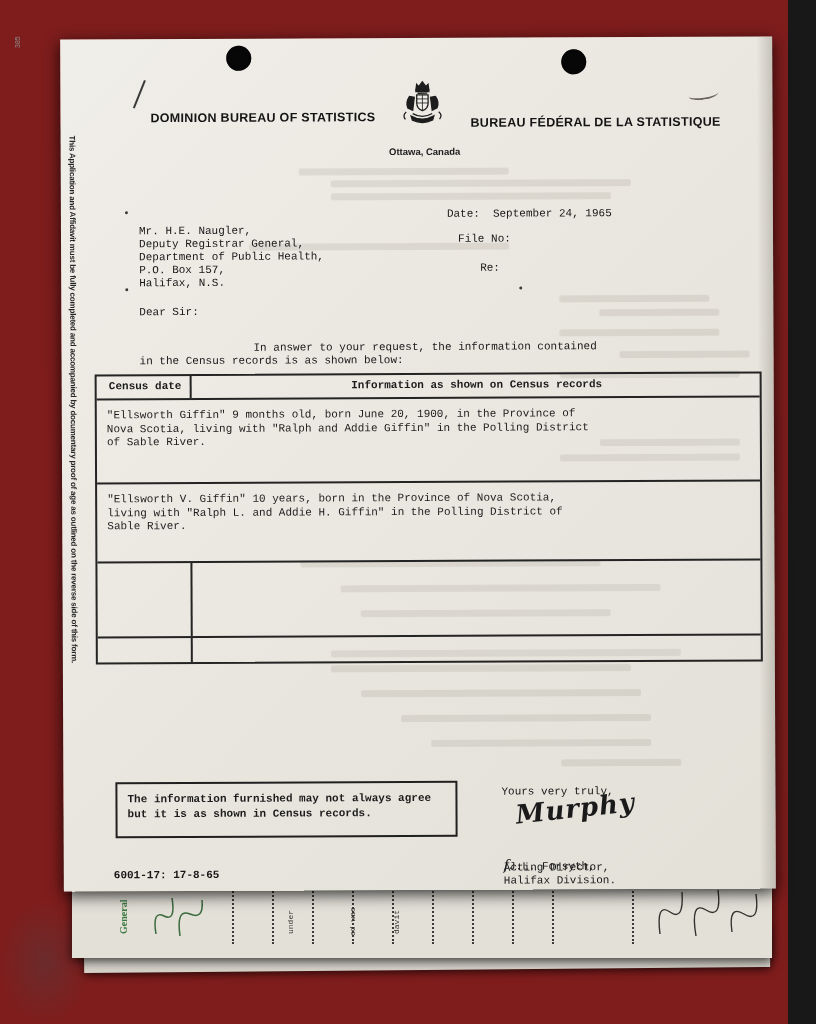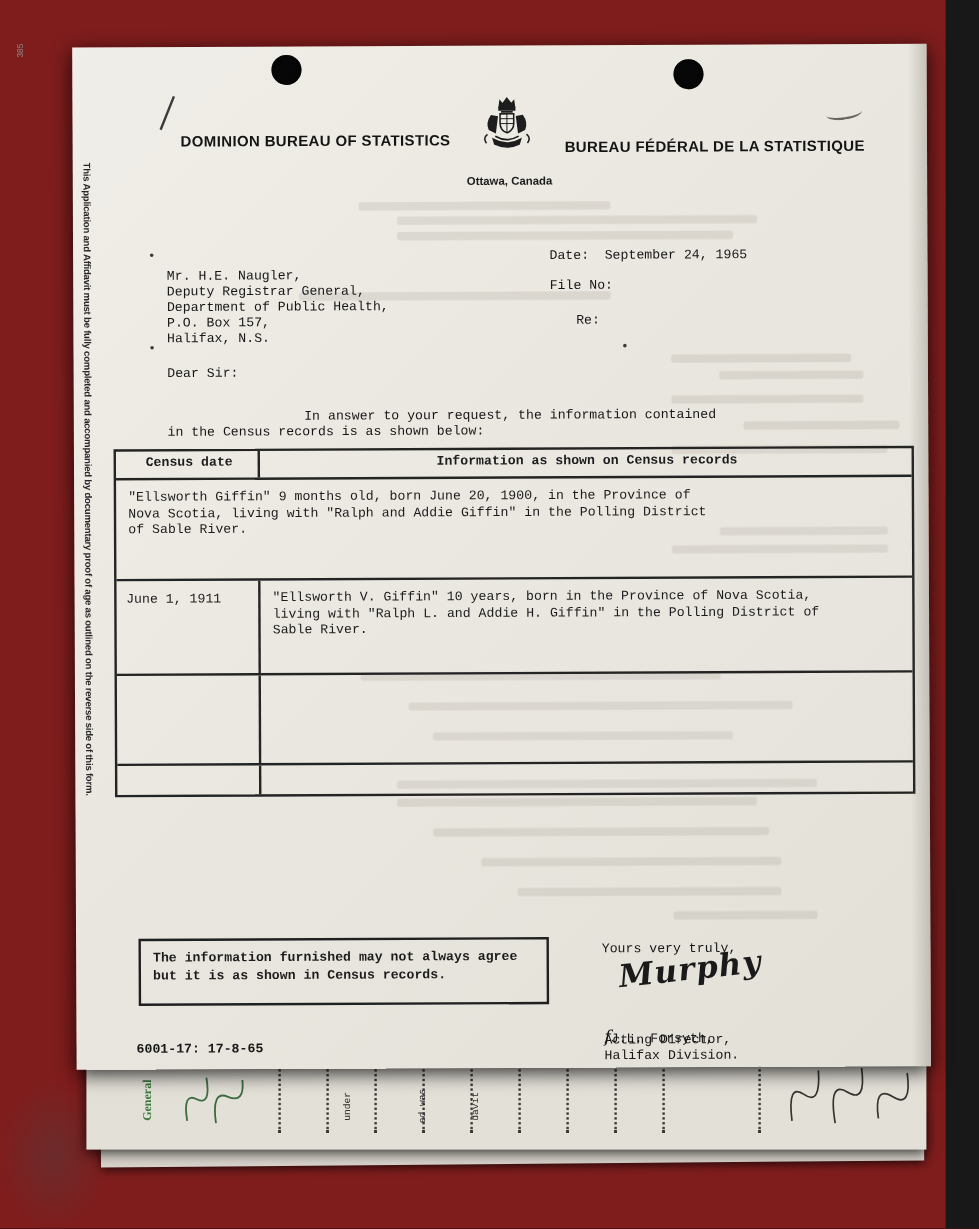--- a/index.html
+++ b/index.html
@@ -41,21 +41,21 @@
   
   .tw{position:absolute;font-size:11px;line-height:13px;white-space:nowrap;color:#161616;}
   .lbl{display:inline-block;width:46px;}
   .re-row{display:flex;}
   .re-lbl{display:inline-block;width:64px;}
 
   
   .ctable{position:absolute;left:33px;top:335px;width:663px;border:2px solid #242424;background:rgba(255,255,255,.06);}
   .trow{display:flex;border-bottom:2px solid #242424;}
   .trow:last-child{border-bottom:none;}
-  .c-date{width:120px;border-right:2px solid #242424;font-size:11px;padding:10px 4px 0 8px;box-sizing:border-box;}
+  .c-date{width:95px;border-right:2px solid #242424;font-size:11px;padding:10px 4px 0 8px;box-sizing:border-box;}
   .c-info{flex:1;font-size:11px;line-height:13.5px;padding:9px 8px 0 10px;white-space:pre-line;box-sizing:border-box;}
   .thead .c-date,.thead .c-info{font-weight:bold;text-align:center;padding-top:4px;white-space:nowrap;}
   .h-r1{height:22px;} .h-r2{height:82px;} .h-r3{height:77px;} .h-r4{height:73px;} .h-r5{height:24px;}
 
   
   .note-box{position:absolute;left:52px;top:743px;width:342px;height:56px;border:2px solid #202020;
             box-sizing:border-box;padding:8px 10px;font-size:11px;line-height:15px;font-weight:bold;white-space:nowrap;}
   .signature{position:absolute;left:452px;top:756px;font-family:"DejaVu Serif",serif;font-style:italic;
              font-weight:bold;font-size:26px;color:#1a1a1a;transform:rotate(-6deg);letter-spacing:1px;}
   .per{font-family:"DejaVu Serif",serif;font-style:italic;font-size:14px;}
@@ -155,21 +155,21 @@
           <path d="M25 22 h14 v10 q0 7 -7 9.5 q-7 -2.5 -7 -9.5 z" fill="#efede7"></path>
           <path d="M25 27 h14 M25 32 h14 M32 22 v19" stroke-width="1"></path>
           <path d="M20 45 q12 7 24 0"></path>
           <path d="M18 48 q14 8 28 0 l-1.5 5 q-12.5 6 -25 0 z" fill="#1d1d1d"></path>
           <path d="M12 43 q-5 4 -1 9 M52 43 q5 4 1 9"></path>
         </g>
       </svg>
     </div>
     <div class="place">Ottawa, Canada</div>
 
-    <div class="tw" style="left:397px;top:170px;">
+    <div class="tw" style="left:386px;top:170px;">
       <span class="lbl">Date:</span><span>September 24, 1965</span>
     </div>
     <div class="tw" style="left:397px;top:195px;">File No:</div>
     <div class="tw re-row" style="left:419px;top:224px;">
       <span class="re-lbl">Re:</span>
     </div>
 
     <div class="tw" style="left:78px;top:186px;">
       <div>Mr. H.E. Naugler,</div>
       <div>Deputy Registrar General,</div>
@@ -187,21 +187,20 @@
       <div class="trow thead h-r1">
         <div class="c-date">Census date</div>
         <div class="c-info">Information as shown on Census records</div>
       </div>
       <div class="trow h-r2">
         <div class="c-info">"Ellsworth Giffin" 9 months old, born June 20, 1900, in the Province of
 Nova Scotia, living with "Ralph and Addie Giffin" in the Polling District
 of Sable River.</div>
       </div>
       <div class="trow h-r3">
-        <div class="c-date">June 1, 1911</div>
         <div class="c-info">"Ellsworth V. Giffin" 10 years, born in the Province of Nova Scotia,
 living with "Ralph L. and Addie H. Giffin" in the Polling District of
 Sable River.</div>
       </div>
       <div class="trow h-r4">
         <div class="c-date"></div>
         <div class="c-info"></div>
       </div>
       <div class="trow h-r5">
         <div class="c-date"></div>

